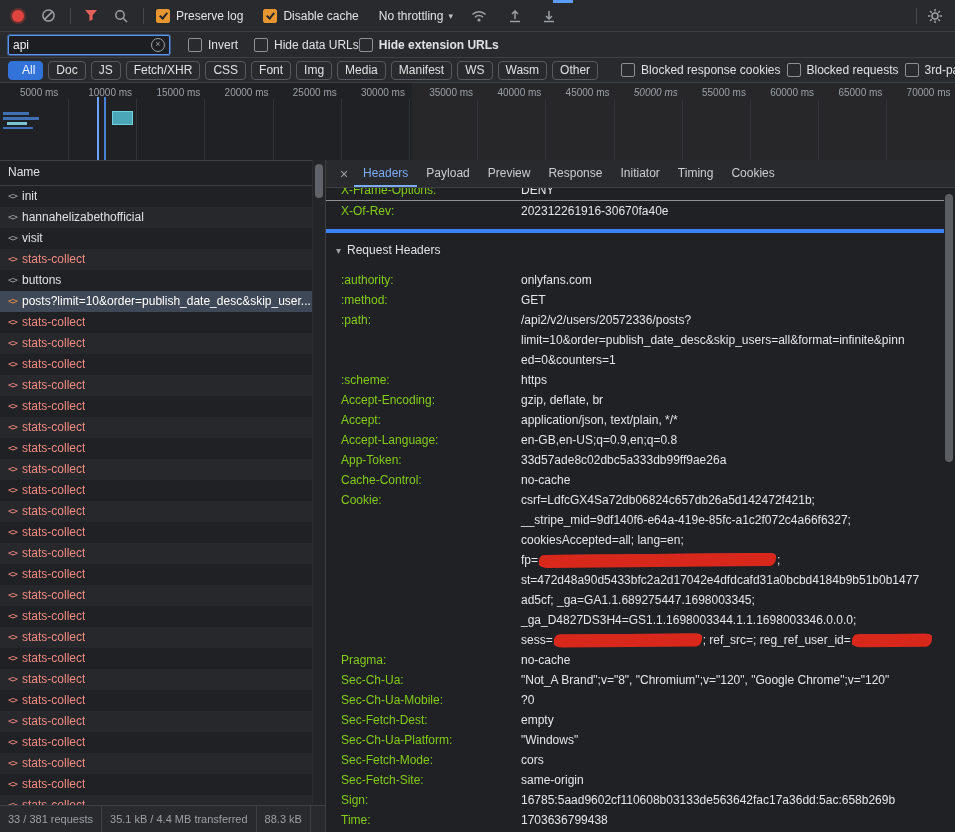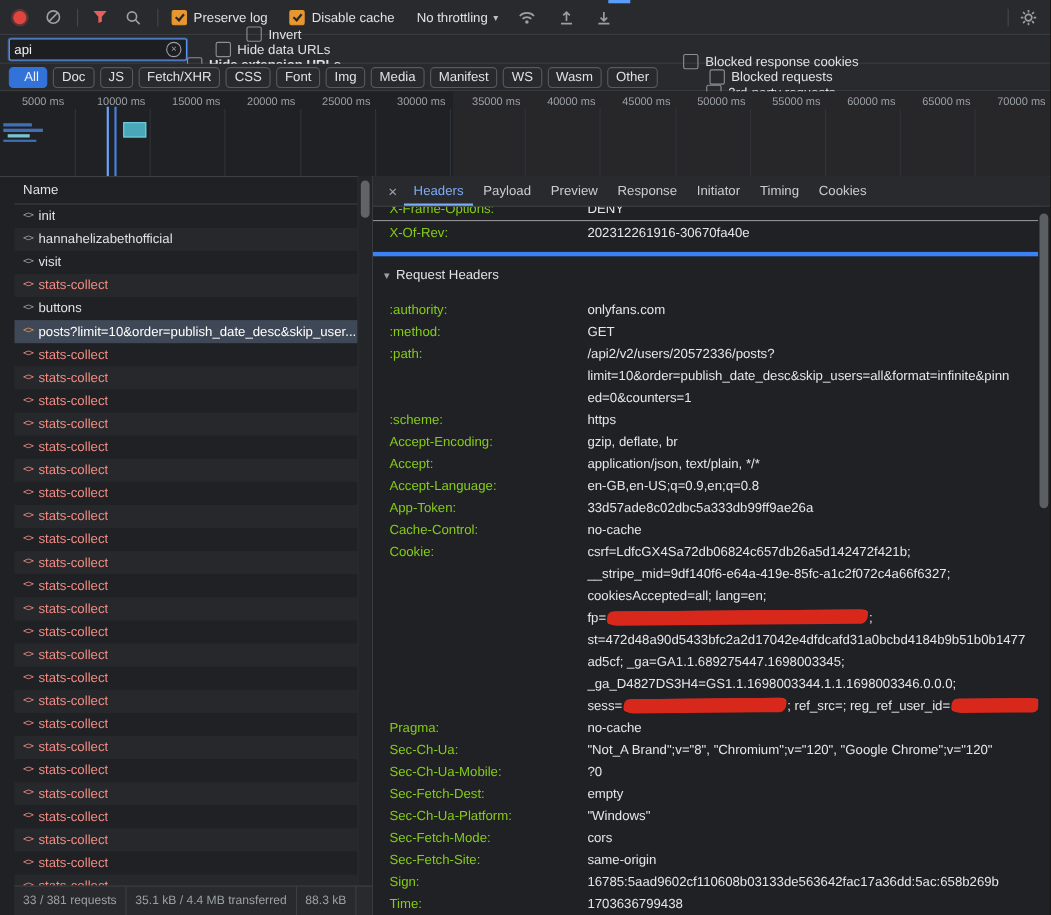--- a/index.html
+++ b/index.html
@@ -23,35 +23,35 @@
   .throttle{display:inline-flex;align-items:center;gap:5px;cursor:pointer;white-space:nowrap;}
   .caret{font-size:9px;color:#bdc1c6;}
   .top-accent{position:absolute;top:0;left:553px;width:20px;height:3px;background:#5a9cf8;z-index:5;}
   
   .filter-input{display:flex;align-items:center;width:152px;height:18px;margin-left:8px;
       background:#1d1e21;border:1px solid #5a95f5;box-shadow:0 0 0 1px rgba(90,149,245,.45);
       border-radius:2px;padding:0 4px;}
   .fi-text{color:#f1f3f4;}
   .fi-clear{margin-left:auto;width:12px;height:12px;border-radius:50%;border:1px solid #9aa0a6;
       color:#9aa0a6;font-size:9px;line-height:11px;text-align:center;cursor:pointer;}
-  .checks{display:flex;align-items:center;flex-direction:column;}
+  .checks{display:flex;align-items:center;}
   
   #chips{display:flex;align-items:center;margin-left:8px;}
   .chip{height:15px;line-height:15px;padding:1px 7px;border:1px solid #565a60;border-radius:4px;
       margin-right:5px;cursor:pointer;white-space:nowrap;}
   .chip.selected{background:#3272d9;border-color:#3272d9;color:#eef3fb;padding-left:13px;}
   
   .timeline{position:absolute;top:83px;left:0;right:0;height:77px;border-bottom:1px solid #3c4043;
       overflow:hidden;background:#202124;}
   .tl-label{position:absolute;top:4px;font-size:10px;color:#9aa0a6;white-space:nowrap;}
   .tl-grid{position:absolute;top:16px;bottom:0;width:1px;background:#313438;}
   .tl-overlay{position:absolute;left:412px;right:0;top:0;bottom:0;background:rgba(255,255,255,.03);}
   .tl-bar{position:absolute;}
   
-  .main{position:absolute;top:160px;left:0;right:0;bottom:0;margin-left:13px;}
+  .main{position:absolute;top:160px;left:0;right:0;bottom:0;}
   .left{position:absolute;left:0;top:0;width:325px;bottom:0;border-right:1px solid #3c4043;}
   .list-header{height:25px;line-height:25px;padding-left:8px;border-bottom:1px solid #3c4043;color:#dfe1e5;}
   .rows{position:absolute;top:26px;left:0;width:313px;bottom:26px;overflow:hidden;}
   .row{height:21px;line-height:21px;display:flex;align-items:center;padding-left:8px;cursor:pointer;
        white-space:nowrap;overflow:hidden;}
   .row:nth-child(even){background:rgba(255,255,255,.035);}
   .row .ric{width:14px;flex:0 0 14px;font-family:"DejaVu Sans Mono",monospace;font-size:9px;
        letter-spacing:-1px;color:#9aa0a6;}
   .row .rlabel{overflow:hidden;text-overflow:clip;}
   .row.error .ric,.row.error .rlabel{color:#f28b82;}
@@ -237,21 +237,21 @@
       <div class="tl-label" style="left: 292.8px;">25000 ms</div>
       <div class="tl-grid" style="left: 409px;"></div>
       <div class="tl-label" style="left: 361px;">30000 ms</div>
       <div class="tl-grid" style="left: 477.2px;"></div>
       <div class="tl-label" style="left: 429.2px;">35000 ms</div>
       <div class="tl-grid" style="left: 545.4px;"></div>
       <div class="tl-label" style="left: 497.4px;">40000 ms</div>
       <div class="tl-grid" style="left: 613.6px;"></div>
       <div class="tl-label" style="left: 565.6px;">45000 ms</div>
       <div class="tl-grid" style="left: 681.8px;"></div>
-      <div class="tl-label" style="left: 633.8px;">50000 ms</div>
+      <div class="tl-label" style="left: 633.8px; font-style: italic;">50000 ms</div>
       <div class="tl-grid" style="left: 750px;"></div>
       <div class="tl-label" style="left: 702px;">55000 ms</div>
       <div class="tl-grid" style="left: 818.2px;"></div>
       <div class="tl-label" style="left: 770.2px;">60000 ms</div>
       <div class="tl-grid" style="left: 886.4px;"></div>
       <div class="tl-label" style="left: 838.4px;">65000 ms</div>
       <div class="tl-grid" style="left: 954.6px;"></div>
       <div class="tl-label" style="left: 906.6px;">70000 ms</div>
     </div>
 

